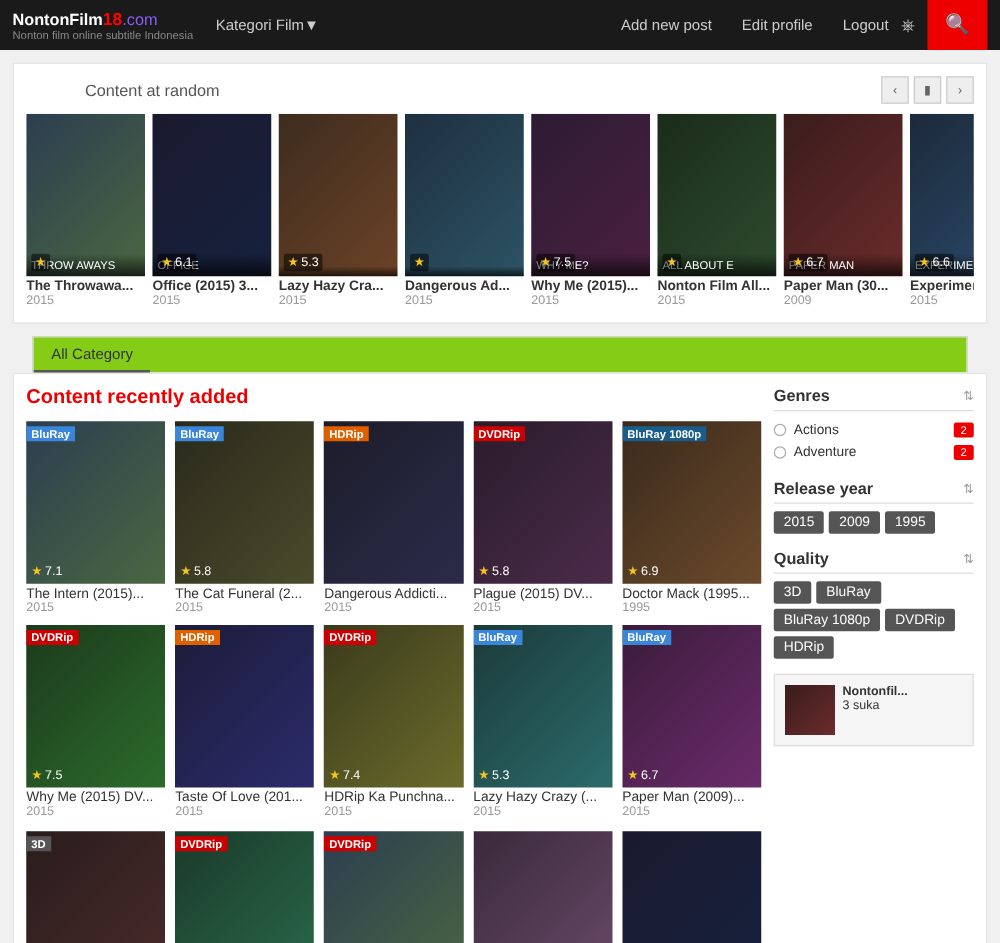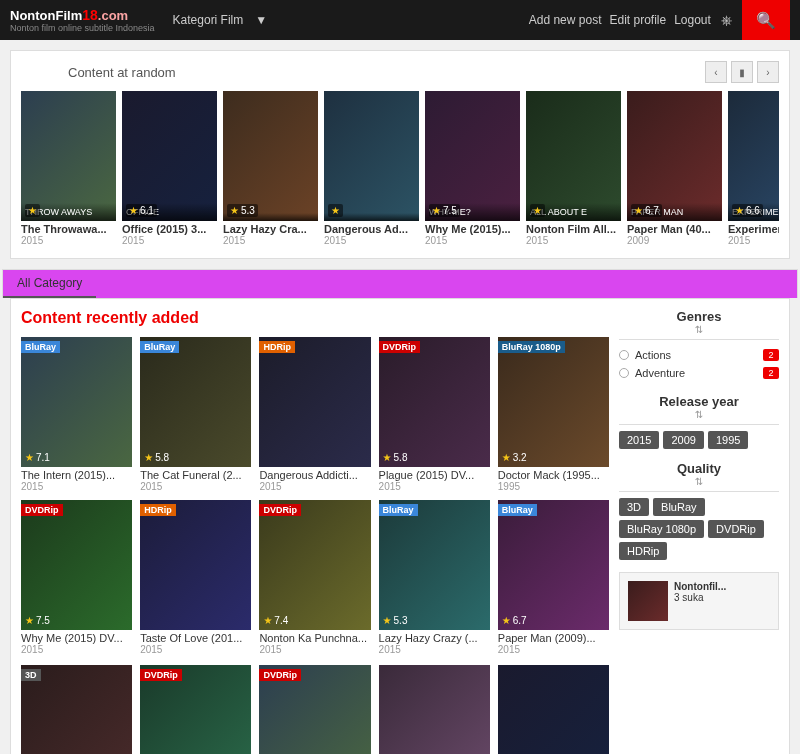--- a/index.html
+++ b/index.html
@@ -1,22 +1,22 @@
 <!DOCTYPE html>
 <html><head>
   <meta charset="utf-8">
   <style>
     * { box-sizing: border-box; margin: 0; padding: 0; }
     body { font-family: Arial, sans-serif; font-size: 12px; background: #f0f0f0; color: #333; width: 800px; }
 
     
     .header { background: #1a1a1a; height: 40px; display: flex; align-items: center; padding: 0 10px; gap: 10px; }
-    .nav-kategori { color: #ccc; font-size: 12px; display: flex; align-items: flex-start; gap: 12px; cursor: pointer; padding: 0 8px; }
+    .nav-kategori { color: #ccc; font-size: 12px; display: flex; align-items: flex-start; gap: 0; cursor: pointer; padding: 0 8px; }
     .header-spacer { flex: 1; }
-    .header-links { display: flex; gap: 8px; align-items: flex-end; }
+    .header-links { display: flex; gap: 24px; align-items: flex-end; }
     .header-links a { color: #ccc; text-decoration: none; font-size: 12px; }
     .share-icon { color: #ccc; font-size: 14px; cursor: pointer; }
     .search-btn { background: #e00; color: white; border: none; padding: 0 14px; height: 40px; font-size: 16px; cursor: pointer; }
 
     
     .random-section { background: white; margin: 10px; padding: 10px; border: 1px solid #ddd; }
     .random-header { display: flex; align-items: center; justify-content: space-between; margin-bottom: 8px; margin-left: 47px; }
     .random-title { font-size: 13px; font-weight: normal; color: #555; }
     .nav-arrows { display: flex; gap: 4px; }
     .nav-arrow { background: #eee; border: 1px solid #ccc; width: 22px; height: 22px; display: flex; align-items: center; justify-content: center; cursor: pointer; font-size: 10px; color: #666; }
@@ -24,21 +24,21 @@
     .random-films { display: flex; gap: 6px; overflow: hidden; }
     .film-card { width: 95px; flex-shrink: 0; }
     .film-thumb { width: 95px; height: 130px; background: #666; position: relative; overflow: hidden; }
     .film-rating { position: absolute; bottom: 4px; left: 4px; display: flex; align-items: center; gap: 2px; font-size: 10px; color: white; background: rgba(0,0,0,0.5); padding: 1px 3px; border-radius: 2px; }
     .star { color: #f5c518; font-size: 10px; }
     .film-info { padding: 2px 0; }
     .film-name { font-size: 11px; color: #333; white-space: nowrap; overflow: hidden; text-overflow: ellipsis; font-weight: bold; }
     .film-year { font-size: 10px; color: #999; }
 
     
-    .category-tab-bar { background: #d946ef; margin: 0 2px; border: 1px solid #ddd; border-bottom: none; }
+    .category-tab-bar { background: #84cc16; margin: 0 26px; border: 1px solid #ddd; border-bottom: none; }
     .category-tab { display: inline-block; padding: 6px 14px; font-size: 12px; border-bottom: 2px solid transparent; cursor: pointer; }
     .category-tab.active { border-bottom: 2px solid #555; }
 
     
     .main-content { display: flex; gap: 10px; margin: 0 10px; background: white; border: 1px solid #ddd; padding: 10px; }
 
     
     .films-area { flex: 1; }
     .section-title { color: #e00; font-size: 16px; font-weight: bold; margin-bottom: 10px; }
     .films-grid { display: grid; grid-template-columns: repeat(5, 1fr); gap: 8px; }
@@ -50,21 +50,21 @@
     .quality-badge.bluray1080 { background: #1a5c8a; }
     .quality-badge.bluray { background: #3a86d9; }
     .quality-badge.q3d { background: #555; }
     .grid-film-rating { position: absolute; bottom: 4px; left: 4px; display: flex; align-items: center; gap: 2px; font-size: 10px; color: white; }
     .grid-film-name { font-size: 11px; color: #333; margin-top: 2px; white-space: nowrap; overflow: hidden; text-overflow: ellipsis; }
     .grid-film-year { font-size: 10px; color: #999; }
 
     
     .sidebar { width: 160px; flex-shrink: 0; }
     .sidebar-section { margin-bottom: 12px; }
-    .sidebar-section-header { display: flex; align-items: center; justify-content: space-between; border-bottom: 1px solid #ddd; padding-bottom: 4px; margin-bottom: 6px; flex-direction: column; }
+    .sidebar-section-header { display: flex; align-items: center; justify-content: space-between; border-bottom: 1px solid #ddd; padding-bottom: 4px; margin-bottom: 6px; }
     .sidebar-section-title { font-size: 13px; font-weight: bold; color: #333; }
     .sidebar-arrows { font-size: 10px; color: #999; }
 
     .genre-item { display: flex; align-items: center; gap: 6px; padding: 3px 0; }
     .genre-radio { width: 10px; height: 10px; border-radius: 50%; border: 1px solid #aaa; background: white; display: inline-block; flex-shrink: 0; }
     .genre-label { font-size: 11px; color: #333; flex: 1; }
     .genre-count { background: #e00; color: white; font-size: 9px; padding: 1px 4px; border-radius: 2px; min-width: 16px; text-align: center; }
     .genre-count.zero { background: #aaa; }
     .genre-count.one { background: #e00; }
 
@@ -109,21 +109,21 @@
     .film-title-text { color: white; font-size: 9px; font-weight: normal; text-align: left; width: 100%; }
 
     .bottom-films { margin-top: 10px; }
     .bottom-grid { display: grid; grid-template-columns: repeat(5, 1fr); gap: 8px; }
   </style>
 </head>
 <body>
 
 <div class="header">
   <div>
-    <span style="color:white;font-size:13px;font-weight:bold;">Nonton</span><span style="color:white;font-size:13px;font-weight:bold;">Film</span><span style="color:#ff0000;font-size:14px;font-weight:bold;">18</span><span style="color:#fca5a5;font-size:13px;font-weight:bold;">.com</span>
+    <span style="color:white;font-size:13px;font-weight:bold;">Nonton</span><span style="color:white;font-size:13px;font-weight:bold;">Film</span><span style="color:#ff0000;font-size:14px;font-weight:bold;">18</span><span style="color:#8b5cf6;font-size:13px;">.com</span>
     <div style="color:#888;font-size:9px;">Nonton film online subtitle Indonesia</div>
   </div>
   <div class="nav-kategori">
     <span>Kategori Film</span>
     <span>▼</span>
   </div>
   <div class="header-spacer"></div>
   <div class="header-links">
     <a href="#">Add new post</a>
     <a href="#">Edit profile</a>
@@ -235,21 +235,21 @@
       <div class="film-thumb c7">
         <div class="film-text-overlay">
             <div class="film-title-text">PAPER MAN</div>
           </div>
         <div class="film-rating">
             <span class="star">★</span>
             <span>6.7</span>
           </div>
       </div>
       <div class="film-info">
-        <div class="film-name">Paper Man (40...</div>
+        <div class="film-name">Paper Man (30...</div>
         <div class="film-year">2009</div>
       </div>
       </div>
       <div class="film-card">
       <div class="film-thumb c8">
         <div class="film-text-overlay">
             <div class="film-title-text">EXPERIMENTER</div>
           </div>
         <div class="film-rating">
             <span class="star">★</span>
@@ -312,21 +312,21 @@
             </div>
       </div>
       <div class="grid-film-name">Plague (2015) DV...</div>
       <div class="grid-film-year">2015</div>
         </div>
         <div class="grid-film-card">
       <div class="grid-film-thumb c12">
         <span class="quality-badge bluray1080">BluRay 1080p</span>
         <div class="grid-film-rating">
               <span class="star">★</span>
-              <span style="color:white;font-size:10px;">3.2</span>
+              <span style="color:white;font-size:10px;">6.9</span>
             </div>
       </div>
       <div class="grid-film-name">Doctor Mack (1995...</div>
       <div class="grid-film-year">1995</div>
         </div>
         <div class="grid-film-card">
       <div class="grid-film-thumb c13">
         <span class="quality-badge dvdrip">DVDRip</span>
         <div class="grid-film-rating">
               <span class="star">★</span>
@@ -345,21 +345,21 @@
       <div class="grid-film-year">2015</div>
         </div>
         <div class="grid-film-card">
       <div class="grid-film-thumb c15">
         <span class="quality-badge dvdrip">DVDRip</span>
         <div class="grid-film-rating">
               <span class="star">★</span>
               <span style="color:white;font-size:10px;">7.4</span>
             </div>
       </div>
-      <div class="grid-film-name">Nonton Ka Punchna...</div>
+      <div class="grid-film-name">HDRip Ka Punchna...</div>
       <div class="grid-film-year">2015</div>
         </div>
         <div class="grid-film-card">
       <div class="grid-film-thumb c16">
         <span class="quality-badge bluray">BluRay</span>
         <div class="grid-film-rating">
               <span class="star">★</span>
               <span style="color:white;font-size:10px;">5.3</span>
             </div>
       </div>

